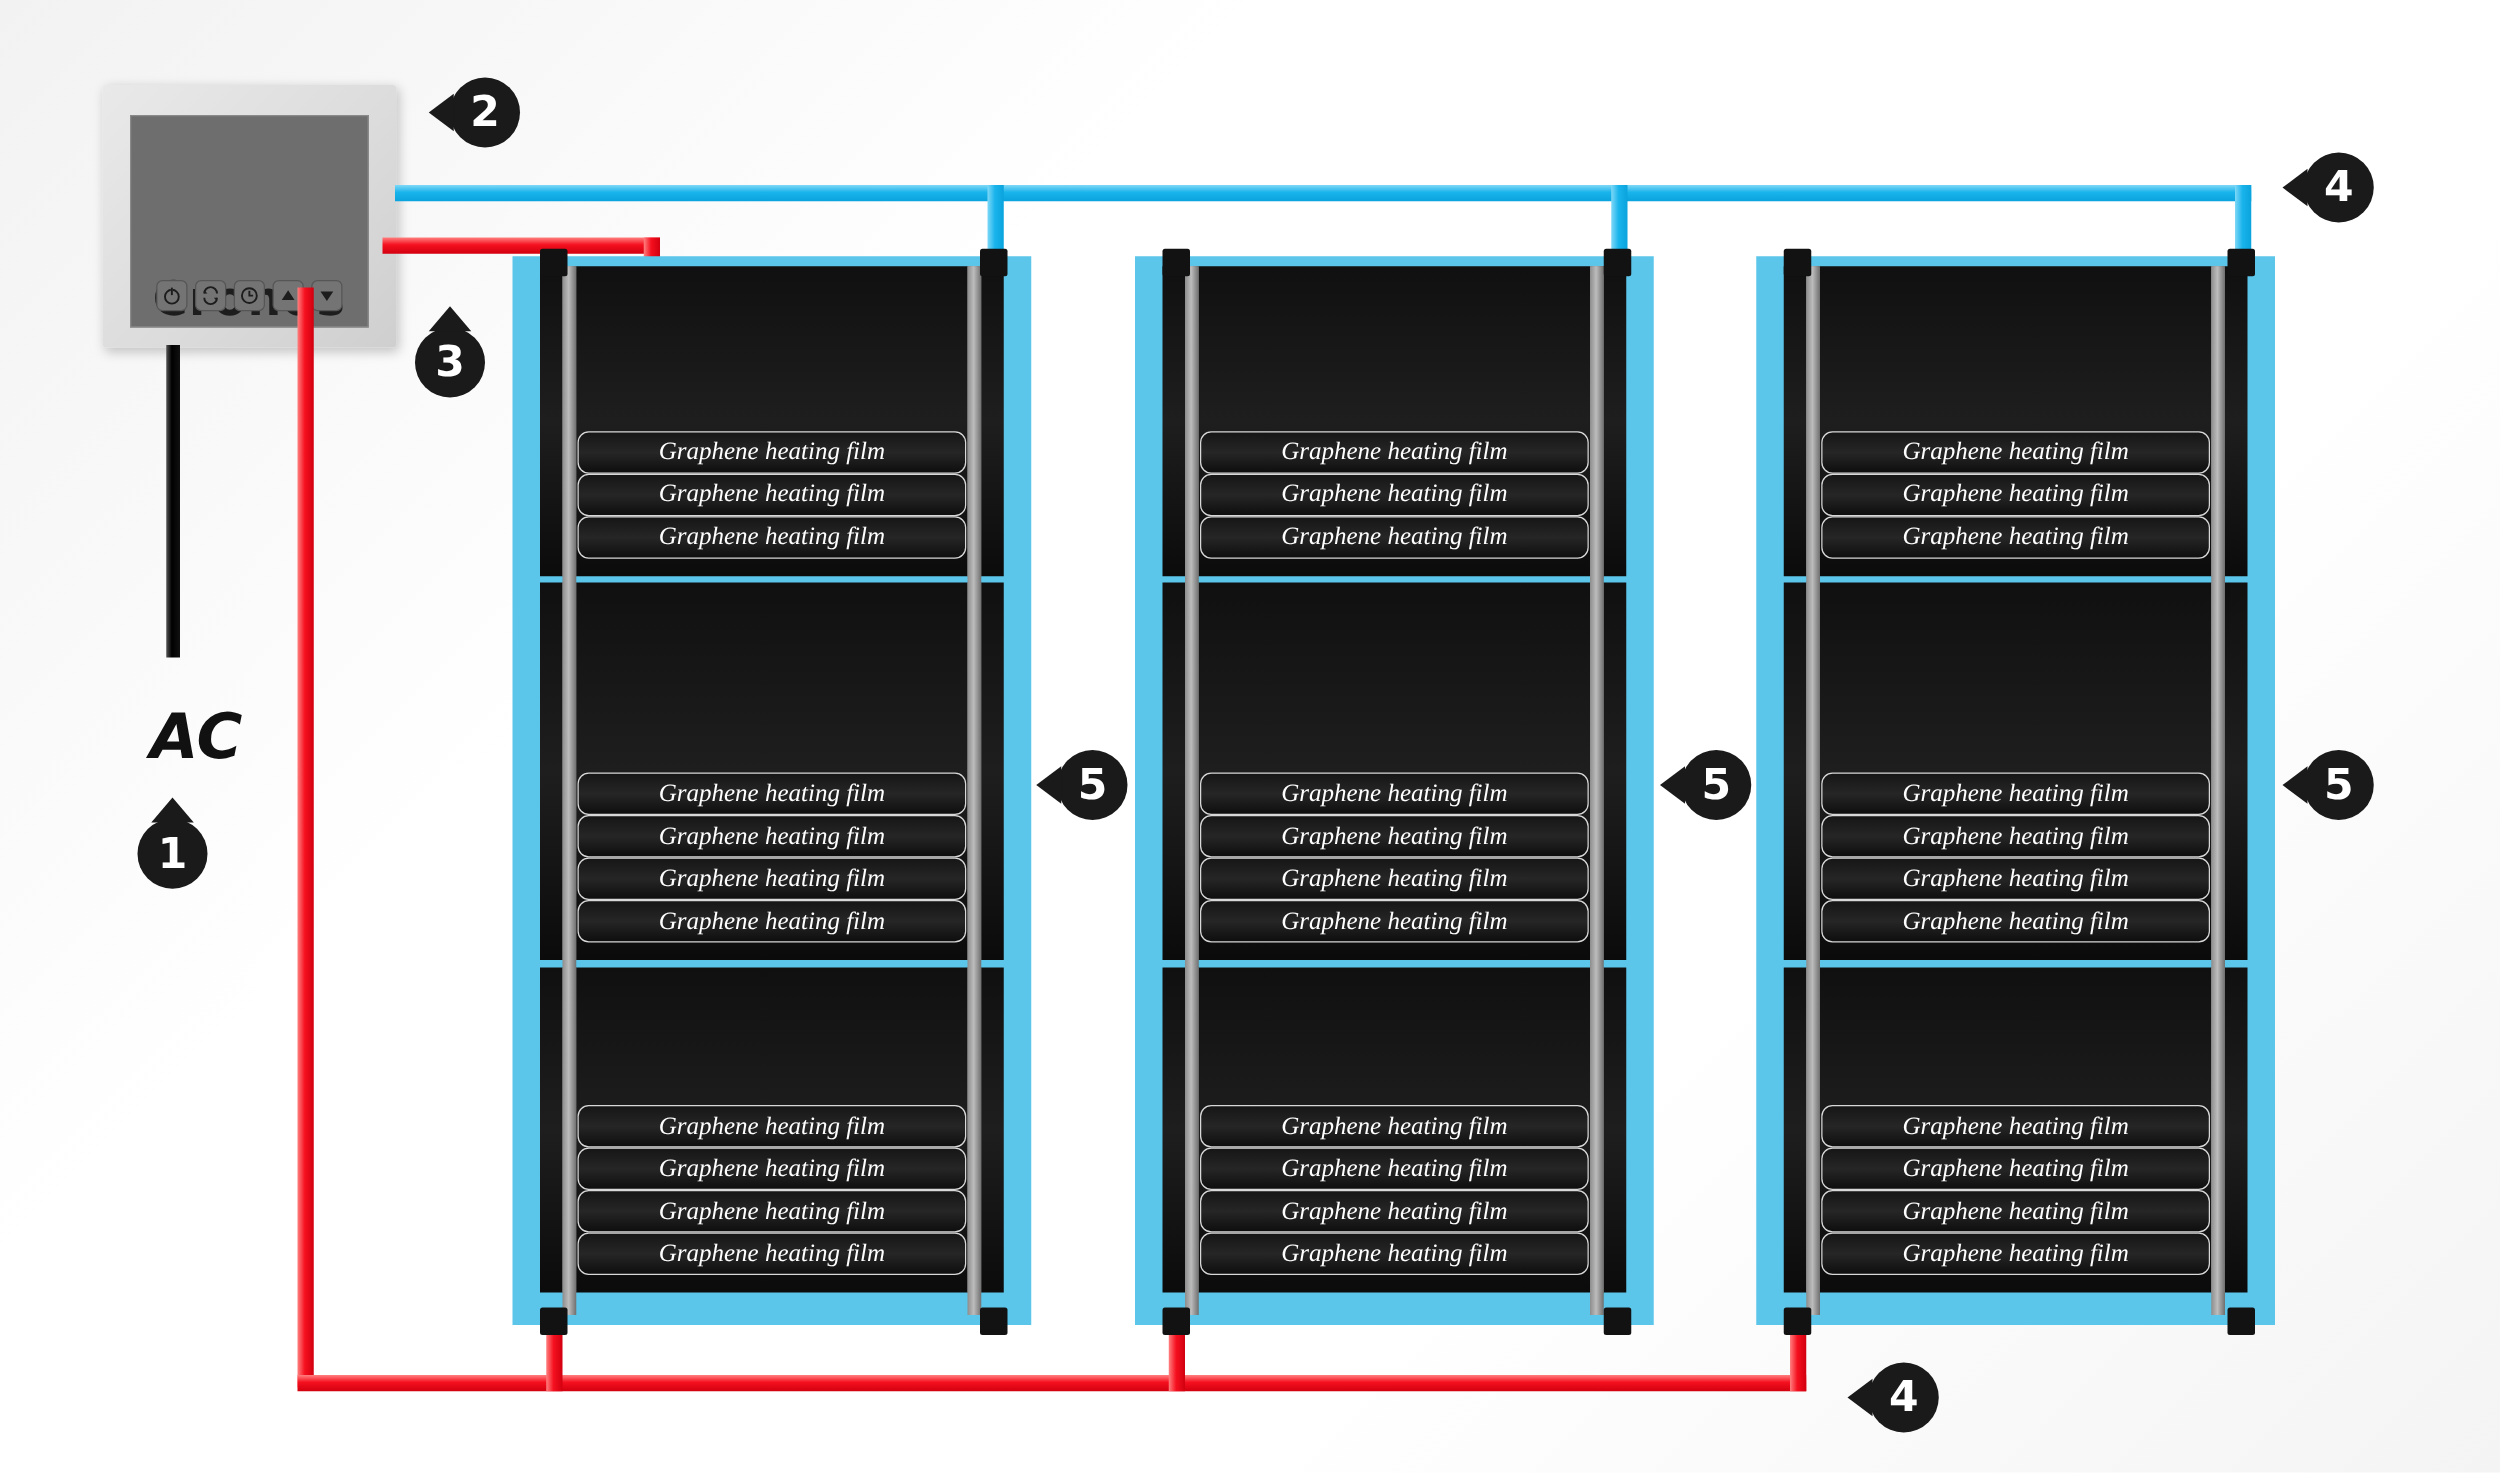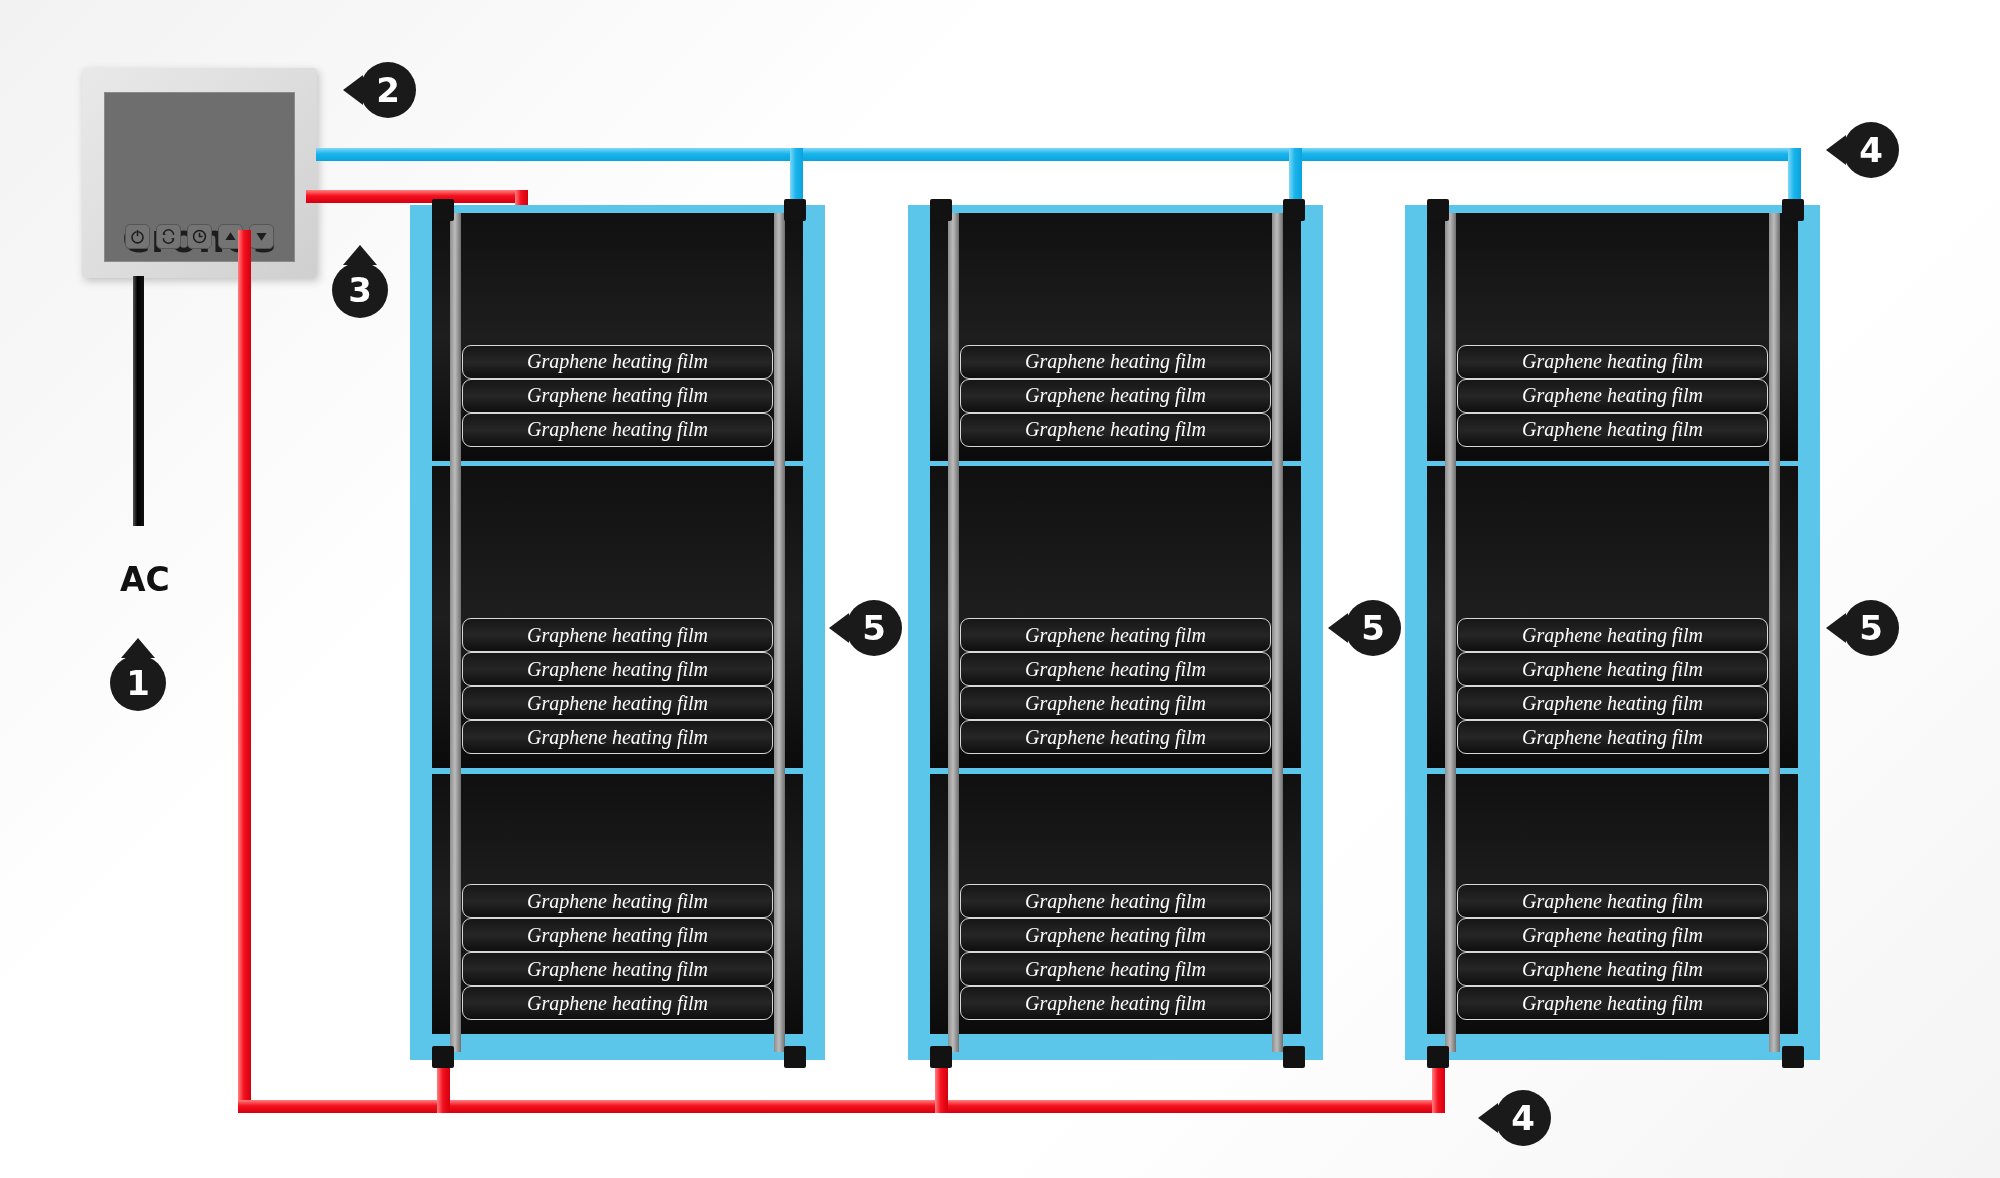--- a/index.html
+++ b/index.html
@@ -101,23 +101,24 @@
     width: 0; height: 0;
     border-left: 17px solid transparent;
     border-right: 17px solid transparent;
     border-bottom: 20px solid #1a1a1a;
   }
 
   
   .ac-label {
     position: absolute;
     color: #111111;
-    font-size: 33px;
+    font-size: 50px;
     font-weight: bold;
     font-family: "DejaVu Sans", sans-serif;
+    font-style: italic;
   }
 
   
   .wire { position: absolute; z-index: 5; }
   .wire-h-blue {
     background: linear-gradient(to bottom, #7fd8f7 0%, #1ab4ec 45%, #0aa3dd 100%);
     height: 13px;
   }
   .wire-v-blue {
     background: linear-gradient(to right, #7fd8f7 0%, #1ab4ec 45%, #0aa3dd 100%);

